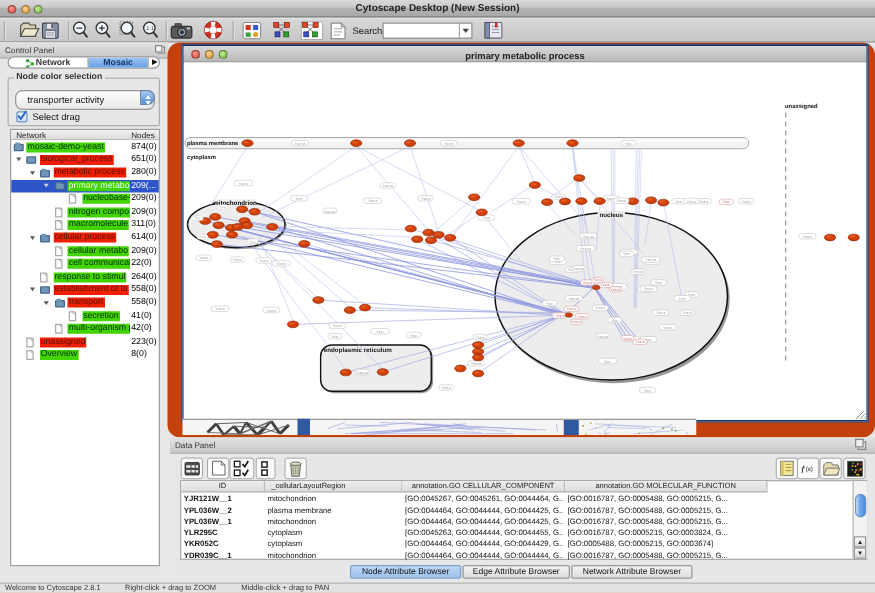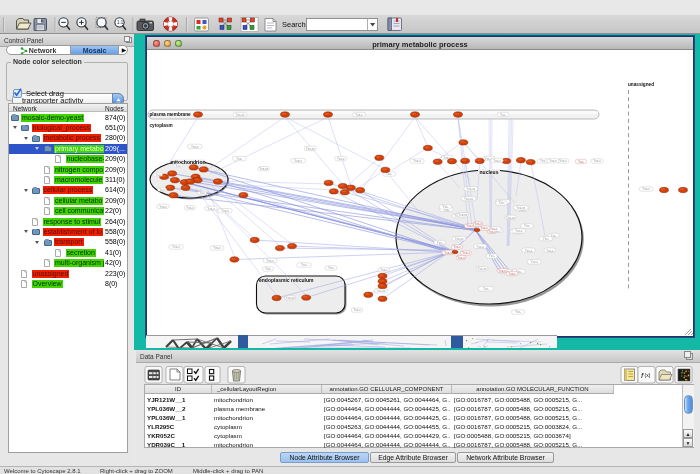--- a/index.html
+++ b/index.html
@@ -18,57 +18,63 @@
 #cpanel{position:absolute;left:0;top:34px;width:134px;height:432px;background:#e7e7e7;}
 #cphead{position:absolute;left:0;top:0;width:134px;height:13px;
  background:linear-gradient(#e2e2e2,#c8c8c8);border-bottom:1px solid #aaa;}
 #cphead .t{position:absolute;left:4px;top:3px;font-size:6.5px;color:#333;}
 #tabs{position:absolute;left:6px;top:11px;width:122px;height:10px;background:#fff;border:1px solid #9a9a9a;border-radius:5px;overflow:hidden;}
 #tabs .net{position:absolute;left:0;top:0;width:63px;height:10px;font-size:7px;font-weight:bold;color:#333;text-align:center;line-height:9px;}
 #tabs .mos{position:absolute;left:63px;top:0;width:48px;height:10px;background:linear-gradient(#9cc4f2,#5b97e3);font-size:7px;font-weight:bold;color:#1a3a66;text-align:center;line-height:9px;border-left:1px solid #9a9a9a;}
 #tabs .arr{position:absolute;left:111px;top:0;width:11px;height:10px;border-left:1px solid #9a9a9a;font-size:6px;color:#111;text-align:center;line-height:9px;}
 #grpbox{position:absolute;left:6px;top:28px;width:122px;height:39px;border:1px solid #b0b0b0;border-radius:2px;}
 #grplab{position:absolute;left:11px;top:24px;font-size:7px;font-weight:bold;color:#333;background:#e7e7e7;padding:0 2px;}
-#combo{position:absolute;left:12px;top:38px;width:112px;height:16px;background:linear-gradient(#fff,#e8e8e8);border:1px solid #999;border-radius:6px;margin-top:21px;}
+#combo{position:absolute;left:12px;top:38px;width:112px;height:16px;background:linear-gradient(#fff,#e8e8e8);border:1px solid #999;border-radius:6px;}
 #combo .t{position:absolute;left:9px;top:2px;font-size:7.5px;color:#111;}
 #combo .step{position:absolute;right:-1px;top:-1px;width:12px;height:12px;background:linear-gradient(#a8caf4,#4d8ddd);border-radius:0 6px 6px 0;border:1px solid #6d86a8;}
 #cbx{position:absolute;left:13px;top:55px;width:9px;height:9px;background:linear-gradient(#eaf2fc,#cfe0f5);border:1px solid #6d95c9;border-radius:2px;}
 #cbxl{position:absolute;left:26px;top:55px;font-size:7.5px;color:#111;}
 #tree{position:absolute;left:8px;top:69px;width:120px;height:350px;background:#fff;border:1px solid #9f9f9f;}
 #treehead{position:absolute;left:0;top:0;width:118px;height:8px;background:linear-gradient(#f2f2f2,#ddd);border-bottom:1px solid #bbb;font-size:6.5px;color:#222;}
 .trow{position:absolute;left:0;width:118px;height:10.4px;font-size:7px;line-height:10.4px;white-space:nowrap;}
 .trow .lab{position:absolute;top:1.2px;height:8px;line-height:8px;padding:0 1px;}
 .trow .num{position:absolute;left:96px;top:0;color:#000;font-size:7px;}
 .lab.g{background:#41d400;color:#062b00;}
 .lab.r{background:#ee2000;color:#591000;}
 .selrow{background:#2d54c8;}
 .selrow .num{color:#fff;}.selrow .arrow{border-top-color:#cfcfcf;}
 .arrow{position:absolute;top:3.5px;width:0;height:0;border-left:2.6px solid transparent;border-right:2.6px solid transparent;border-top:3.8px solid #555;}
 .folder{position:absolute;top:2.4px;width:8px;height:6px;background:#7096ba;border:0.5px solid #44668a;border-radius:1px;}
 .folder:before{content:"";position:absolute;left:0;top:-1.5px;width:4px;height:1.5px;background:#7096ba;border-radius:1px 1px 0 0;}
 .file{position:absolute;top:1.4px;width:6px;height:8px;background:linear-gradient(225deg,#ccc 0px,#ccc 1.8px,#fff 1.8px);border:0.6px solid #aaa;border-radius:0 1.5px 0 0;}
 
-#desktop{position:absolute;left:134px;top:34px;width:566px;height:316px;background:#14b8a6;}
+#desktop{position:absolute;left:134px;top:34px;width:566px;height:316px;background:#c2410c;border-radius:10px;}
 #netwin{position:absolute;left:12px;top:2px;width:548px;height:301px;background:#fff;border:1px solid #1c3564;box-shadow:0 0 0 1px #2a4a86;}
 #nwtitle{position:absolute;left:0;top:0;width:546px;height:13px;background:linear-gradient(#d9d9d9,#b8b8b8);border-bottom:1px solid #8a8a8a;}
 #nwtitle .t{position:absolute;left:0;top:2.5px;width:100%;text-align:center;font-size:7.5px;font-weight:bold;color:#222;}
 
 #datapanel{position:absolute;left:136px;top:350px;width:564px;height:116px;background:#e7e7e7;}
 #dphead{position:absolute;left:0;top:0;width:564px;height:13px;background:linear-gradient(#e2e2e2,#c8c8c8);border-bottom:1px solid #aaa;}
 #dphead .t{position:absolute;left:4px;top:3px;font-size:6.5px;color:#333;}
 #dptable{position:absolute;left:8px;top:34px;width:550px;height:64px;background:#fff;border:1px solid #aaa;}
 .th{position:absolute;top:0;height:9px;background:linear-gradient(#eee,#ddd);border-right:1px solid #bbb;border-bottom:1px solid #aaa;font-size:6px;color:#222;text-align:center;line-height:9px;overflow:hidden;}
 .td{position:absolute;height:9px;font-size:6.2px;color:#111;line-height:9px;white-space:nowrap;overflow:hidden;}
 .dptab{position:absolute;top:0;height:11px;border:1px solid #999;background:linear-gradient(#f2f2f2,#ddd);font-size:6.8px;color:#111;text-align:center;line-height:10px;border-radius:2px;}
 #dptabs{position:absolute;left:0;top:102px;width:564px;height:13px;}
 
 #statusbar{position:absolute;left:0;top:466px;width:700px;height:8px;background:#e2e2e2;border-top:1px solid #b5b5b5;font-size:6px;color:#333;}
 </style></head>
 <body>
 <div id="app">
+ <div id="titlebar">
+  <div class="t">Cytoscape Desktop (New Session)</div>
+  <div class="light" style="left:6px;background:radial-gradient(circle at 35% 30%,#ff9a90,#dd4a3c);"></div>
+  <div class="light" style="left:16.5px;background:radial-gradient(circle at 35% 30%,#ffd590,#e09a30);"></div>
+  <div class="light" style="left:27px;background:radial-gradient(circle at 35% 30%,#c8f09a,#74b83c);"></div>
+ </div>
  <div id="toolbar">
       <svg class="abs" style="left:0;top:0;" width="700" height="19" viewBox="0 0 700 19">
         <line x1="3.5" y1="2" x2="3.5" y2="17" stroke="#aaa" stroke-width="1"></line>
         <line x1="4.5" y1="2" x2="4.5" y2="17" stroke="#e8e8e8" stroke-width="0.6"></line>
         <path d="M16.5 5.5 l2.5-2 h4 l1 1.5 h4.5 v9 h-12 z" fill="#d9d2b8" stroke="#4a4a3a" stroke-width="0.9"></path>
         <path d="M16.5 14 l3-6 h11.5 l-3 6 z" fill="#efe9cf" stroke="#4a4a3a" stroke-width="0.9"></path>
         <rect x="34" y="3.5" width="12.5" height="12" rx="1" fill="#8795ad" stroke="#3a4455" stroke-width="0.9"></rect>
         <rect x="37" y="3.8" width="6.5" height="4.5" fill="#e8e8ee" stroke="#555" stroke-width="0.5"></rect>
         <rect x="41" y="4.3" width="1.8" height="3.2" fill="#46506a"></rect>
         <rect x="36.2" y="9.5" width="8.2" height="6" fill="#dde2ea" stroke="#555" stroke-width="0.5"></rect>

